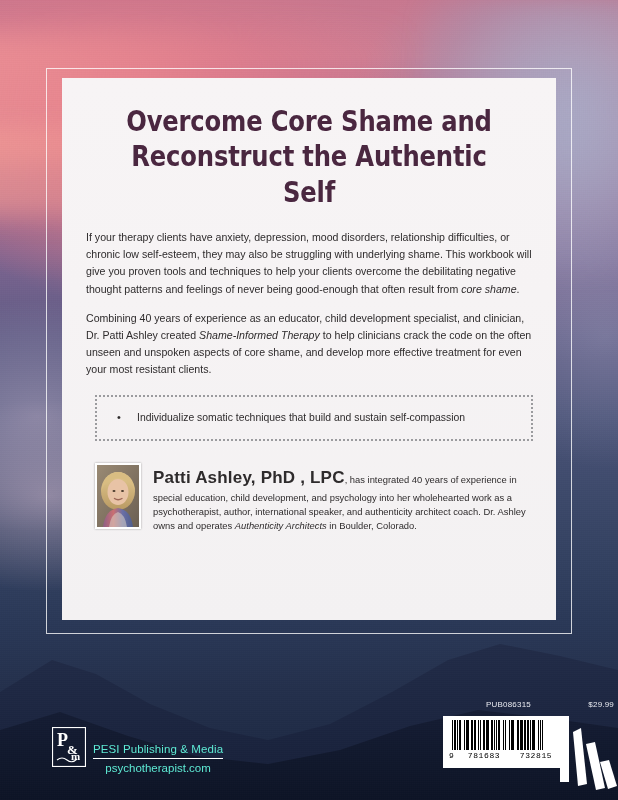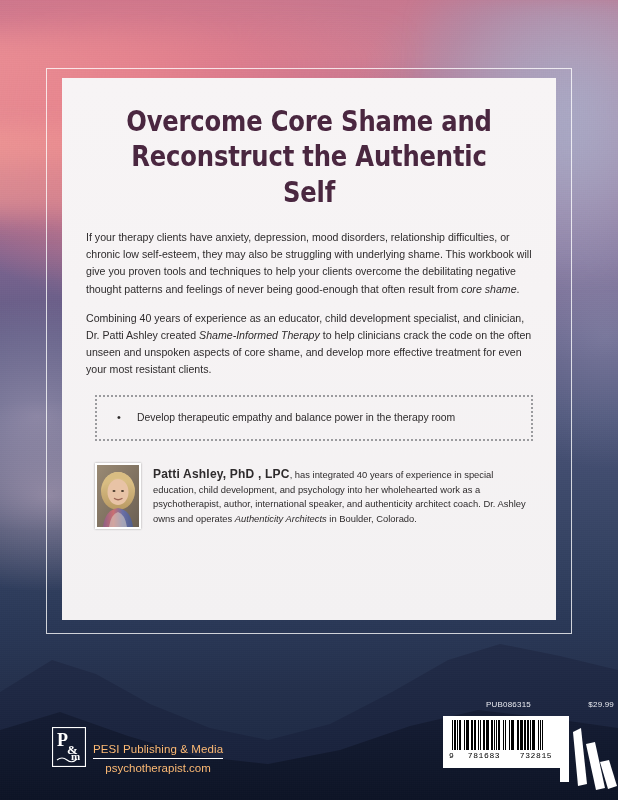--- a/index.html
+++ b/index.html
@@ -195,41 +195,41 @@
   }
   .bio-photo svg { display: block; width: 100%; height: 100%; }
   .bio-text {
     color: #2e2b2c;
     font-size: 9.4px;
     line-height: 1.52;
     padding-top: 2px;
   }
   .bio-text .bio-name {
     font-weight: bold;
-    font-size: 12px;
+    font-size: 17px;
     letter-spacing: 0.2px;
   }
   .bio-text i { font-style: italic; }
 
   
   .publisher {
     position: absolute;
     left: 52px;
     top: 718px;
     display: flex;
     align-items: center;
   }
   .pub-logo {
     width: 34px;
     height: 40px;
     margin-right: 7px;
     flex: 0 0 auto;
   }
   .pub-logo svg { display: block; width: 100%; height: 100%; }
-  .pub-lines { color: #fdba74; margin-top: 24px; }
+  .pub-lines { color: #5eead4; margin-top: 24px; }
   .pub-name {
     font-size: 11.5px;
     letter-spacing: 0.1px;
     line-height: 1.25;
   }
   .pub-rule {
     height: 1px;
     background: #ffffff;
     margin: 2px 0 2px 0;
   }
@@ -329,21 +329,21 @@
       <span class="t-line">Reconstruct the Authentic Self</span>
     </h1>
 
     <div class="body-copy">
       <p><span>If your therapy clients have anxiety, depression, mood disorders, relationship difficulties, or chronic low self-esteem, they may also be struggling with underlying shame. This workbook will give you proven tools and techniques to help your clients overcome the debilitating negative thought patterns and feelings of never being good-enough that often result from </span><i>core shame</i><span>.</span></p>
       <p><span>Combining 40 years of experience as an educator, child development specialist, and clinician, Dr. Patti Ashley created </span><i>Shame-Informed Therapy</i><span> to help clinicians crack the code on the often unseen and unspoken aspects of core shame, and develop more effective treatment for even your most resistant clients.</span></p>
     </div>
 
     <div class="bullets-box">
       <ul>
-          <li>Develop therapeutic empathy and balance power in the therapy room</li>
+          <li>Individualize somatic techniques that build and sustain self-compassion</li>
         </ul>
     </div>
 
     <div class="bio">
       <div class="bio-photo">
         <svg viewBox="0 0 42 62" preserveAspectRatio="xMidYMid slice">
           <defs>
             <linearGradient id="bgWarm" x1="0" y1="0" x2="1" y2="1">
               <stop offset="0%" stop-color="#9a8a74"></stop>
               <stop offset="100%" stop-color="#6b5f52"></stop>

